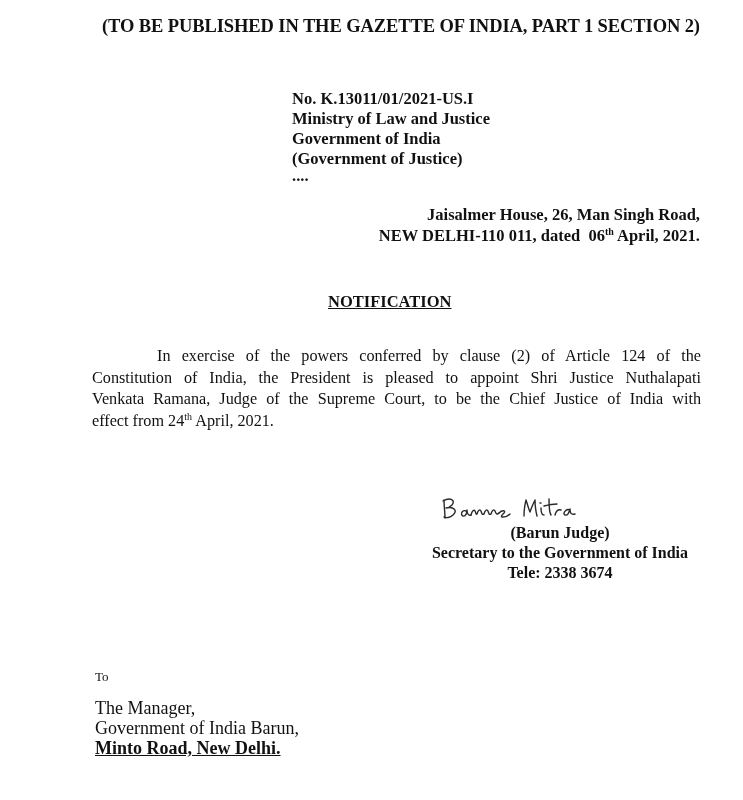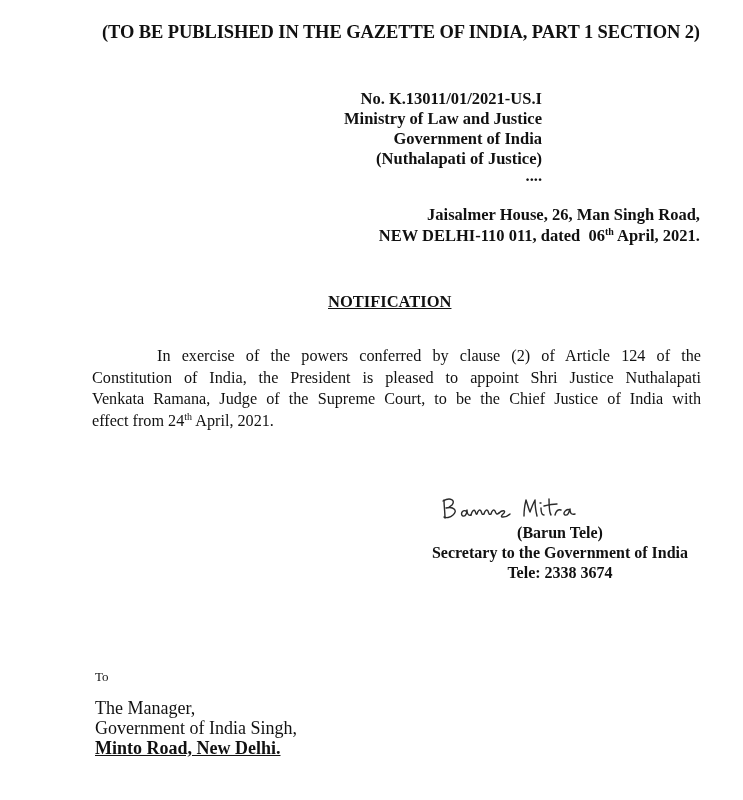--- a/index.html
+++ b/index.html
@@ -10,27 +10,27 @@
     body {
       width: 743px;
       height: 800px;
       position: relative;
       overflow: hidden;
       font-family: "Liberation Serif", serif;
       color: #111111;
     }
     .abs { position: absolute; white-space: nowrap; }
     .gazette {
-      left: 102px; top: 22px;
+      left: 102px; top: 16px;
       font-size: 18.5px; font-weight: bold;
       letter-spacing: -0.1px;
     }
     .center-block {
-      left: 280px; top: 89px; width: 262px;
-      text-align: right;
+      left: 292px; top: 89px; width: 262px;
+      text-align: left;
       font-size: 16.5px; font-weight: bold;
       line-height: 20px;
     }
     .right-block {
       left: 340px; top: 204px; width: 360px;
       text-align: right;
       font-size: 16.5px; font-weight: bold;
       line-height: 21px;
     }
     sup { font-size: 10px; vertical-align: 6px; line-height: 0; }
@@ -70,21 +70,21 @@
   </style>
 </head>
 <body>
 
 <div class="abs gazette">(TO BE PUBLISHED IN THE GAZETTE OF INDIA, PART 1 SECTION 2)</div>
 
 <div class="abs center-block">
   <div>No. K.13011/01/2021-US.I</div>
   <div>Ministry of Law and Justice</div>
   <div>Government of India</div>
-  <div>(Nuthalapati of Justice)</div>
+  <div>(Government of Justice)</div>
   <div style="line-height:14px;">....</div>
 </div>
 
 <div class="abs right-block">
   <div>Jaisalmer House, 26, Man Singh Road,</div>
   <div><span style="white-space:pre;text-align:right;">NEW DELHI-110 011, dated  06</span><sup>th</sup><span style="white-space:pre;"> April, 2021.</span></div>
 </div>
 
 <div class="abs notif-title">NOTIFICATION</div>
 
@@ -115,24 +115,24 @@
       <path d="M109 5 C109 12 109 18 111 21"></path>
       <path d="M104 12 C108 11 113 10 117 10"></path>
 
       <path d="M115 21 C116 17 118 15 121 16"></path>
       <path d="M130 16 C126 14 122 20 125 21 C128 22 129 18 130 15 C130 19 131 21 135 20"></path>
     </g>
   </svg>
 </div>
 
 <div class="abs sig-block">
-  <div>(Barun Tele)</div>
+  <div>(Barun Judge)</div>
   <div>Secretary to the Government of India</div>
   <div>Tele: 2338 3674</div>
 </div>
 
 <div class="abs to-label">To</div>
 
 <div class="abs addr-block">
   <div>The Manager,</div>
-  <div>Government of India Singh,</div>
+  <div>Government of India Barun,</div>
   <div class="ul">Minto Road, New Delhi.</div>
 </div>
 
 </body></html>

